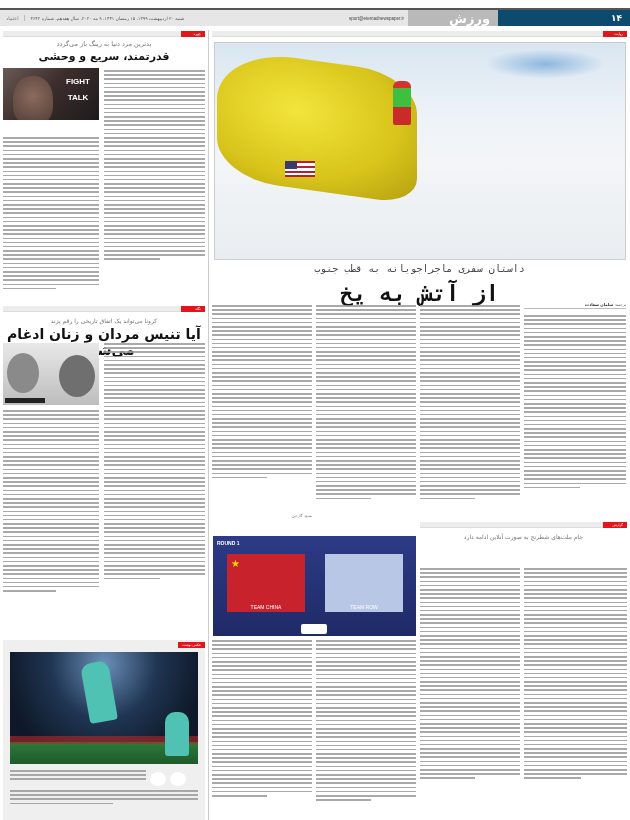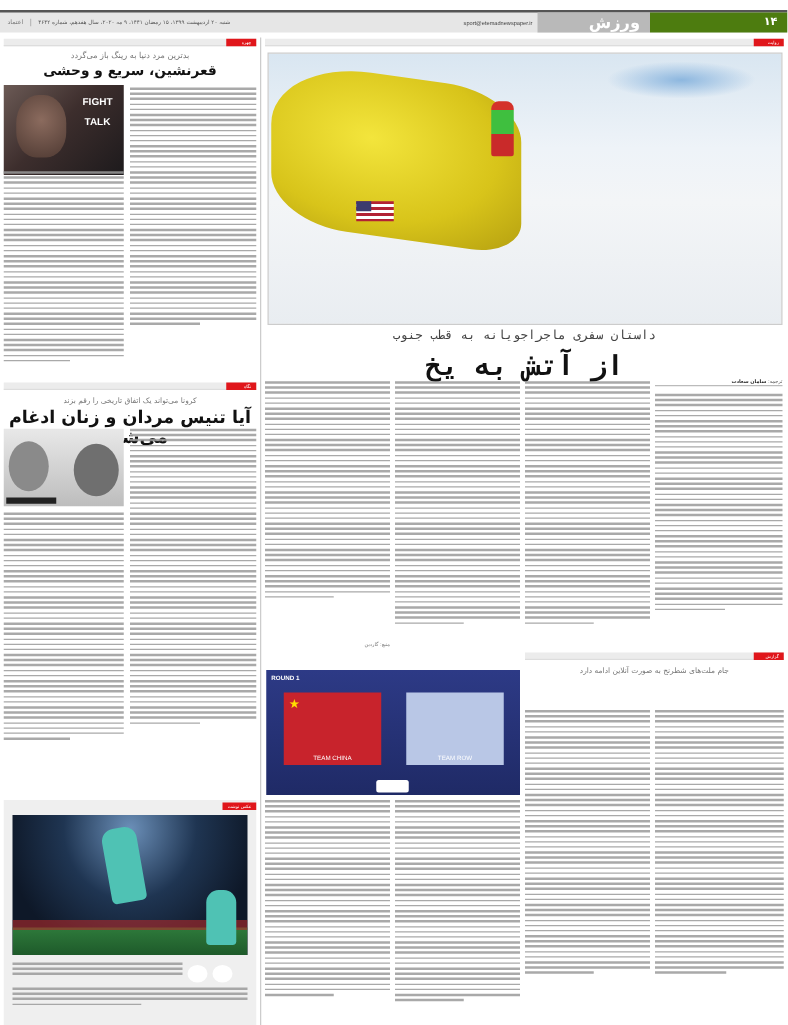--- a/index.html
+++ b/index.html
@@ -6,21 +6,21 @@
   html, body { width: 630px; height: 820px; background: #fff; overflow: hidden; }
   body { font-family: "DejaVu Sans", sans-serif; color: #222; position: relative; }
 
   
   .masthead { position: absolute; left: 0; top: 8px; width: 630px; height: 18px; border-top: 2px solid #555; background: #e6e6e6; display: flex; direction: ltr; }
   .mh-left { flex: 1; display: flex; align-items: center; padding: 0 6px; font-size: 4.5px; color: #555; direction: rtl; justify-content: flex-end; gap: 6px; }
   .mh-logo { font-size: 5px; color: #777; border-right: 1px solid #bbb; padding-right: 5px; order: 2; }
   .mh-date { order: 1; }
   .mh-email { width: 120px; font-size: 4.5px; color: #444; display: flex; align-items: center; justify-content: flex-end; padding-right: 4px; font-family: "Liberation Sans", sans-serif; }
   .mh-section { width: 90px; background: #b9b9b9; color: #fff; font-size: 13px; display: flex; align-items: center; justify-content: flex-end; padding-right: 8px; font-weight: bold; }
-  .mh-page { width: 110px; background: #4d7c0f; color: #fff; font-size: 9px; display: flex; align-items: center; justify-content: flex-end; padding-right: 8px; font-weight: bold; }
+  .mh-page { width: 132px; background: #0c4a6e; color: #fff; font-size: 9px; display: flex; align-items: center; justify-content: flex-end; padding-right: 8px; font-weight: bold; }
 
   .kicker-bar { position: absolute; height: 6px; background: #ececec; border-bottom: 1px solid #ddd; }
   .kicker { position: absolute; right: 0; top: 0; height: 6px; background: #e0161b; color: #fff; font-size: 3.5px; line-height: 6px; padding: 0 4px; direction: rtl; min-width: 24px; text-align: right; }
 
   .col { position: absolute; direction: rtl; }
   .subhead { font-size: 7px; color: #777; text-align: center; }
   .headline { font-weight: bold; text-align: center; color: #111; }
 
   .text-lines { display: flex; flex-direction: column; gap: 2.6px; }
   .text-lines span { display: block; height: 1.6px; background: #9a9a9a; opacity: 0.85; }
@@ -44,23 +44,23 @@
   <div class="mh-email">sport@etemadnewspaper.ir</div>
   <div class="mh-section">ورزش</div>
   <div class="mh-page">۱۴</div>
 </div>
 
 <div class="kicker-bar" style="left:3px;top:31px;width:202px;">
   <div class="kicker">چهره</div>
 </div>
 <div class="col" style="left:3px;top:40px;width:202px;">
   <div class="subhead" style="font-size:6.5px;">بدترین مرد دنیا به رینگ باز می‌گردد</div>
-  <div class="headline" style="font-size:11px;margin-top:2px;">قعرنشین، سریع و وحشی</div>
-</div>
-<div class="photo" style="left:3px;top:68px;width:96px;height:72px;background:linear-gradient(135deg,#6b5a55 0%,#3d2e2d 45%,#1d1a1c 100%);">
+  <div class="headline" style="font-size:11px;margin-top:2px;">قدرتمند، سریع و وحشی</div>
+</div>
+<div class="photo" style="left:3px;top:68px;width:96px;height:52px;background:linear-gradient(135deg,#6b5a55 0%,#3d2e2d 45%,#1d1a1c 100%);">
   <div style="position:absolute;left:10px;top:8px;width:40px;height:50px;border-radius:45% 45% 40% 40%;background:radial-gradient(circle at 50% 40%,#8b6b5e,#4e3932);"></div>
   <div style="position:absolute;right:4px;top:6px;width:34px;height:50px;color:#fff;font-size:8px;font-weight:bold;text-align:center;line-height:16px;font-family:'Liberation Sans',sans-serif;">FIGHT TALK</div>
 </div>
 <div class="col text-lines" style="left:104px;top:70px;width:101px;">
   <span></span>
     <span></span>
     <span></span>
     <span></span>
     <span></span>
     <span></span>

